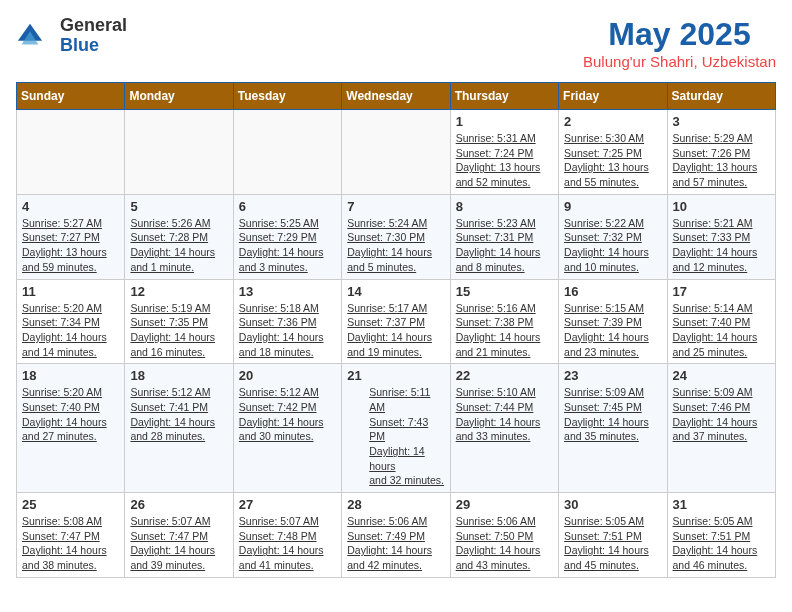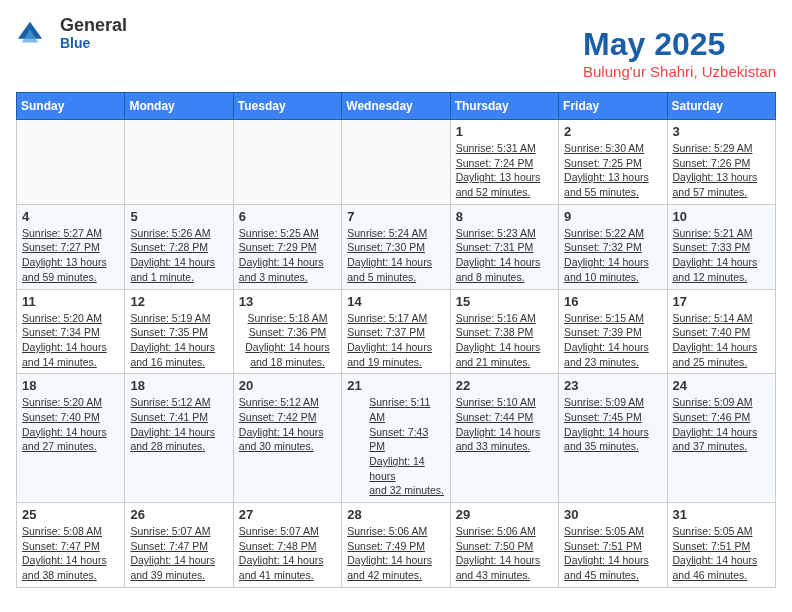--- a/index.html
+++ b/index.html
@@ -25,48 +25,47 @@
       display: flex;
       flex-direction: column;
       line-height: 1.1;
     }
     .logo-general {
       font-size: 18px;
       font-weight: bold;
       color: #333;
     }
     .logo-blue {
-      font-size: 14px;
+      font-size: 18px;
       font-weight: bold;
       color: #1a5fa8;
     }
     .logo-icon {
       width: 28px;
       height: 28px;
     }
     .title-section {
-      text-align: left;
-      margin-top: 10px;
+      text-align: center;
     }
     .main-title {
       font-size: 32px;
       font-weight: bold;
       color: #1a5fa8;
     }
     .subtitle {
       font-size: 15px;
       color: #ef4444;
     }
     .calendar {
       width: 100%;
       border-collapse: collapse;
       font-size: 11px;
     }
     .calendar th {
-      background-color: #3b82f6;
+      background-color: #a16207;
       color: #fff;
       padding: 6px 4px;
       text-align: left;
       font-size: 12px;
       font-weight: bold;
       border: 1px solid #1a5fa8;
     }
     .calendar td {
       border: 1px solid #ccc;
       vertical-align: top;
@@ -215,21 +214,21 @@
         </td>
         <td>
           <div class="day-number">12</div>
           <div class="day-info" style="white-space: pre-line;">Sunrise: 5:19 AM
 Sunset: 7:35 PM
 Daylight: 14 hours
 and 16 minutes.</div>
         </td>
         <td>
           <div class="day-number">13</div>
-          <div class="day-info" style="white-space: pre-line; text-align: center;">Sunrise: 5:18 AM
+          <div class="day-info" style="white-space: pre-line;">Sunrise: 5:18 AM
 Sunset: 7:36 PM
 Daylight: 14 hours
 and 18 minutes.</div>
         </td>
         <td>
           <div class="day-number">14</div>
           <div class="day-info" style="white-space: pre-line;">Sunrise: 5:17 AM
 Sunset: 7:37 PM
 Daylight: 14 hours
 and 19 minutes.</div>

